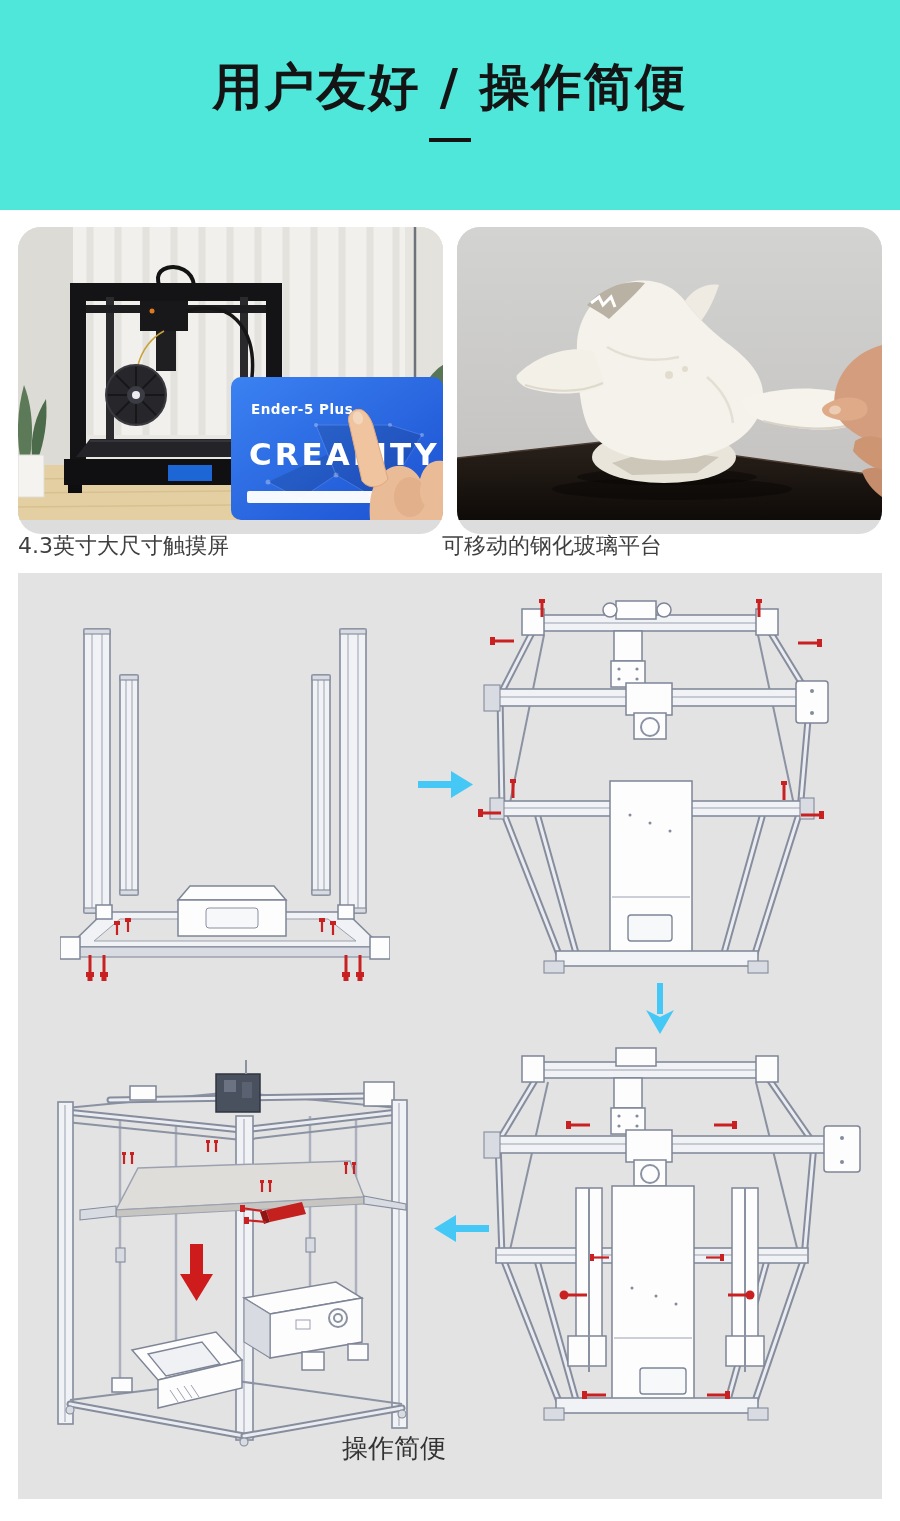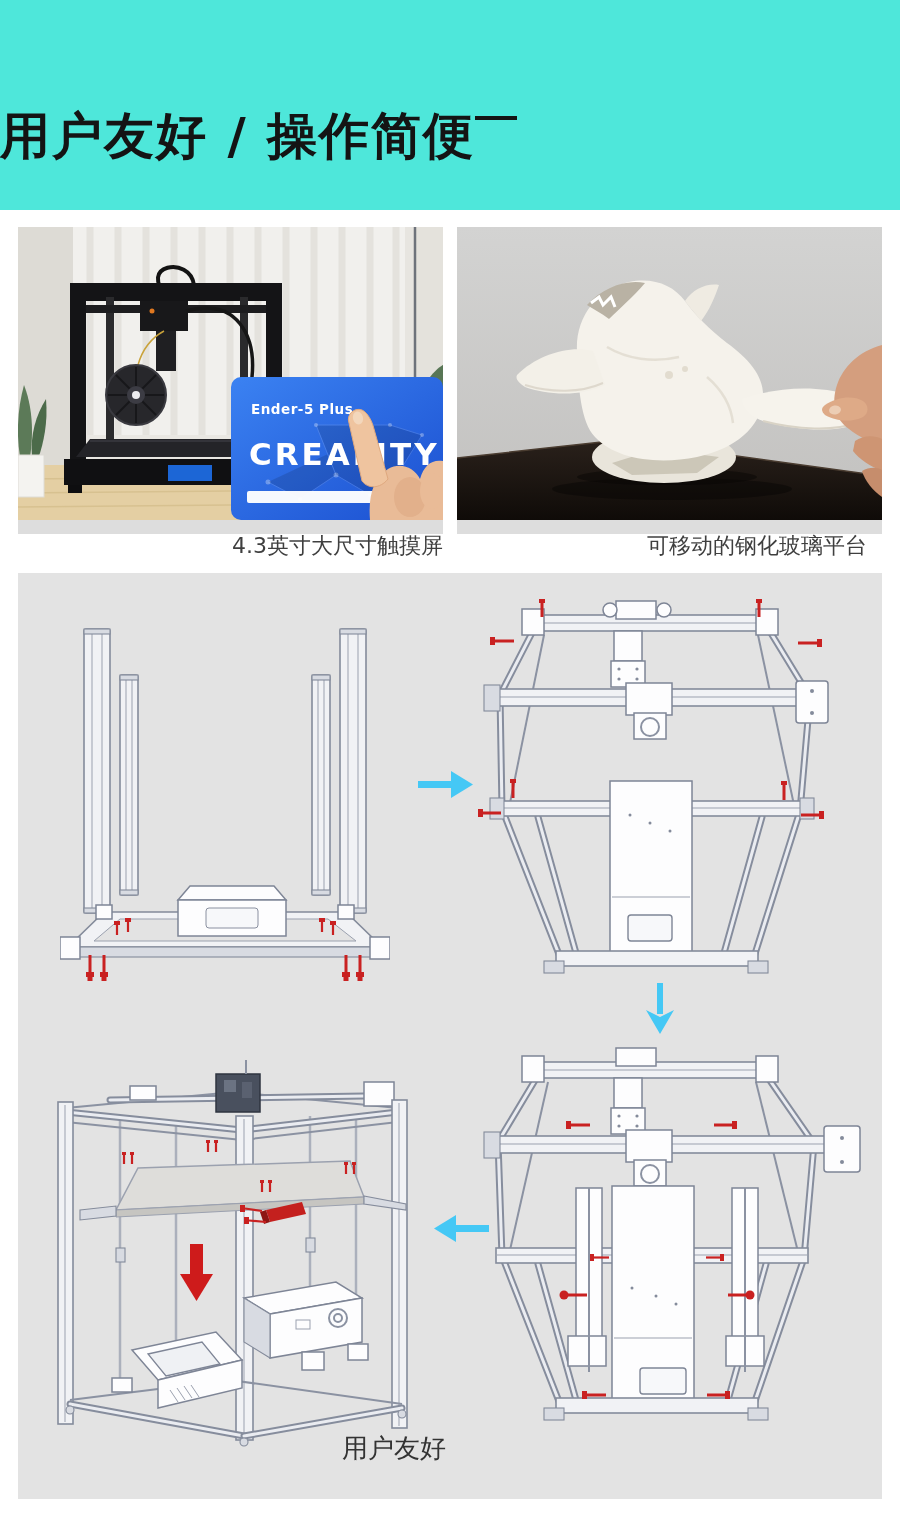--- a/index.html
+++ b/index.html
@@ -1,26 +1,26 @@
 <!DOCTYPE html>
 <html><head>
 <meta charset="utf-8">
 <style>
   html,body{margin:0;padding:0;background:#fff;}
   .page{position:relative;width:900px;height:1521px;background:#ffffff;overflow:hidden;
         font-family:"DejaVu Sans","Liberation Sans",sans-serif;}
   
   .hero{position:absolute;top:0;left:0;width:900px;height:210px;background:#4EE7DA;
-        display:flex;flex-direction:row;align-items:center;}
+        display:flex;flex-direction:column;align-items:center;}
   .hero-title{margin-top:62px;font-size:50px;font-weight:700;color:#141414;letter-spacing:2px;line-height:1;}
   .hero-underline{margin-top:26px;width:42px;height:4px;background:#141414;}
   
   .photos{position:absolute;top:227px;left:18px;display:flex;gap:14px;}
-  .photo{width:425px;height:307px;overflow:hidden;position:relative;background:#ddd;}
-  .caption{position:absolute;top:531px;width:425px;text-align:right;font-size:22px;color:#3F3F3F;}
+  .photo{width:425px;height:307px;overflow:hidden;position:relative;background:#ddd;border-radius:23px;}
+  .caption{position:absolute;top:531px;width:425px;text-align:left;font-size:22px;color:#3F3F3F;}
   .cap-left{left:18px}.cap-right{left:442px}
   
   .panel{position:absolute;top:573px;left:18px;width:864px;height:926px;background:#E3E3E3;}
   .abs{position:absolute;}
   .assembly-caption{position:absolute;left:276px;top:858px;width:200px;text-align:center;
                     font-size:26px;color:#333333;}
   
   .card-model{font:700 13.5px "DejaVu Sans","Liberation Sans",sans-serif;fill:#ffffff;letter-spacing:.5px;}
   .card-brand{font:800 31px "DejaVu Sans","Liberation Sans",sans-serif;fill:#ffffff;letter-spacing:3px;}
   
@@ -537,16 +537,16 @@
       </g>
 
       <rect x="92" y="320" width="20" height="14" class="wbox"></rect>
       <rect x="282" y="294" width="22" height="18" class="wbox"></rect>
       <rect x="328" y="286" width="20" height="16" class="wbox"></rect>
       <circle cx="50" cy="352" r="4" class="shade"></circle>
         <circle cx="224" cy="384" r="4" class="shade"></circle>
         <circle cx="382" cy="356" r="4" class="shade"></circle>
     </svg>
 
-    <div class="assembly-caption">用户友好</div>
+    <div class="assembly-caption">操作简便</div>
   </div>
 
 </div>
 
 </body></html>

